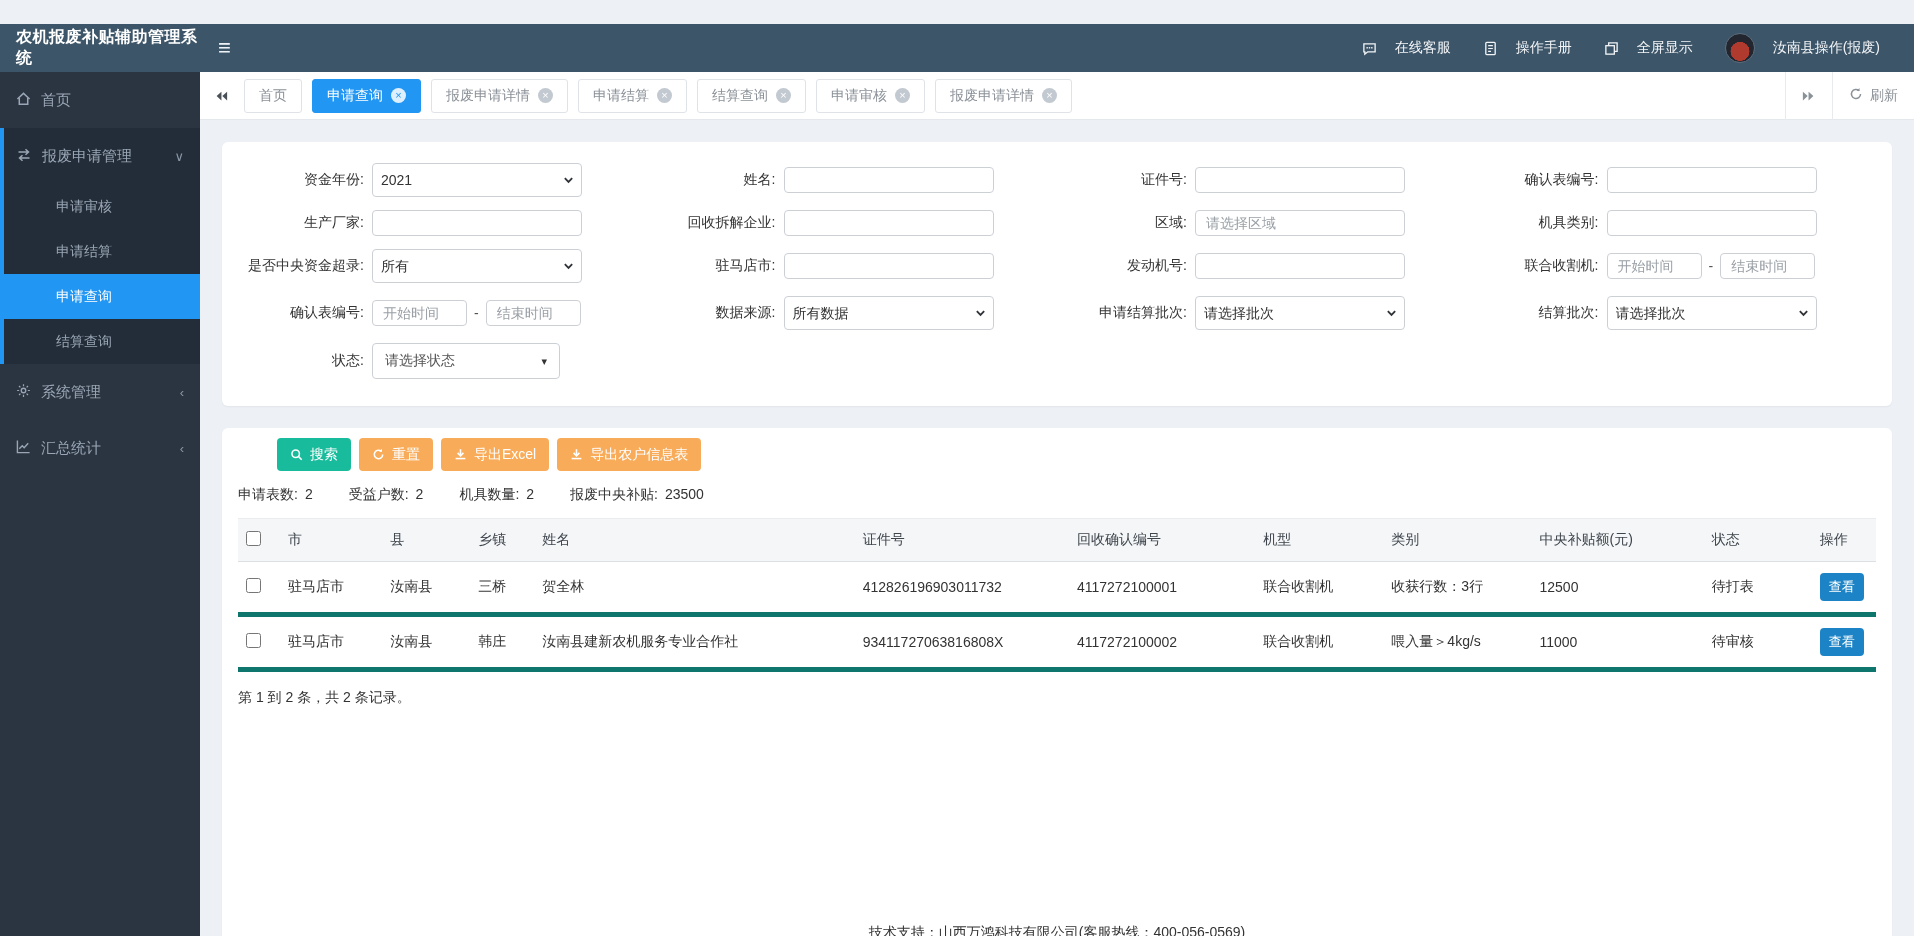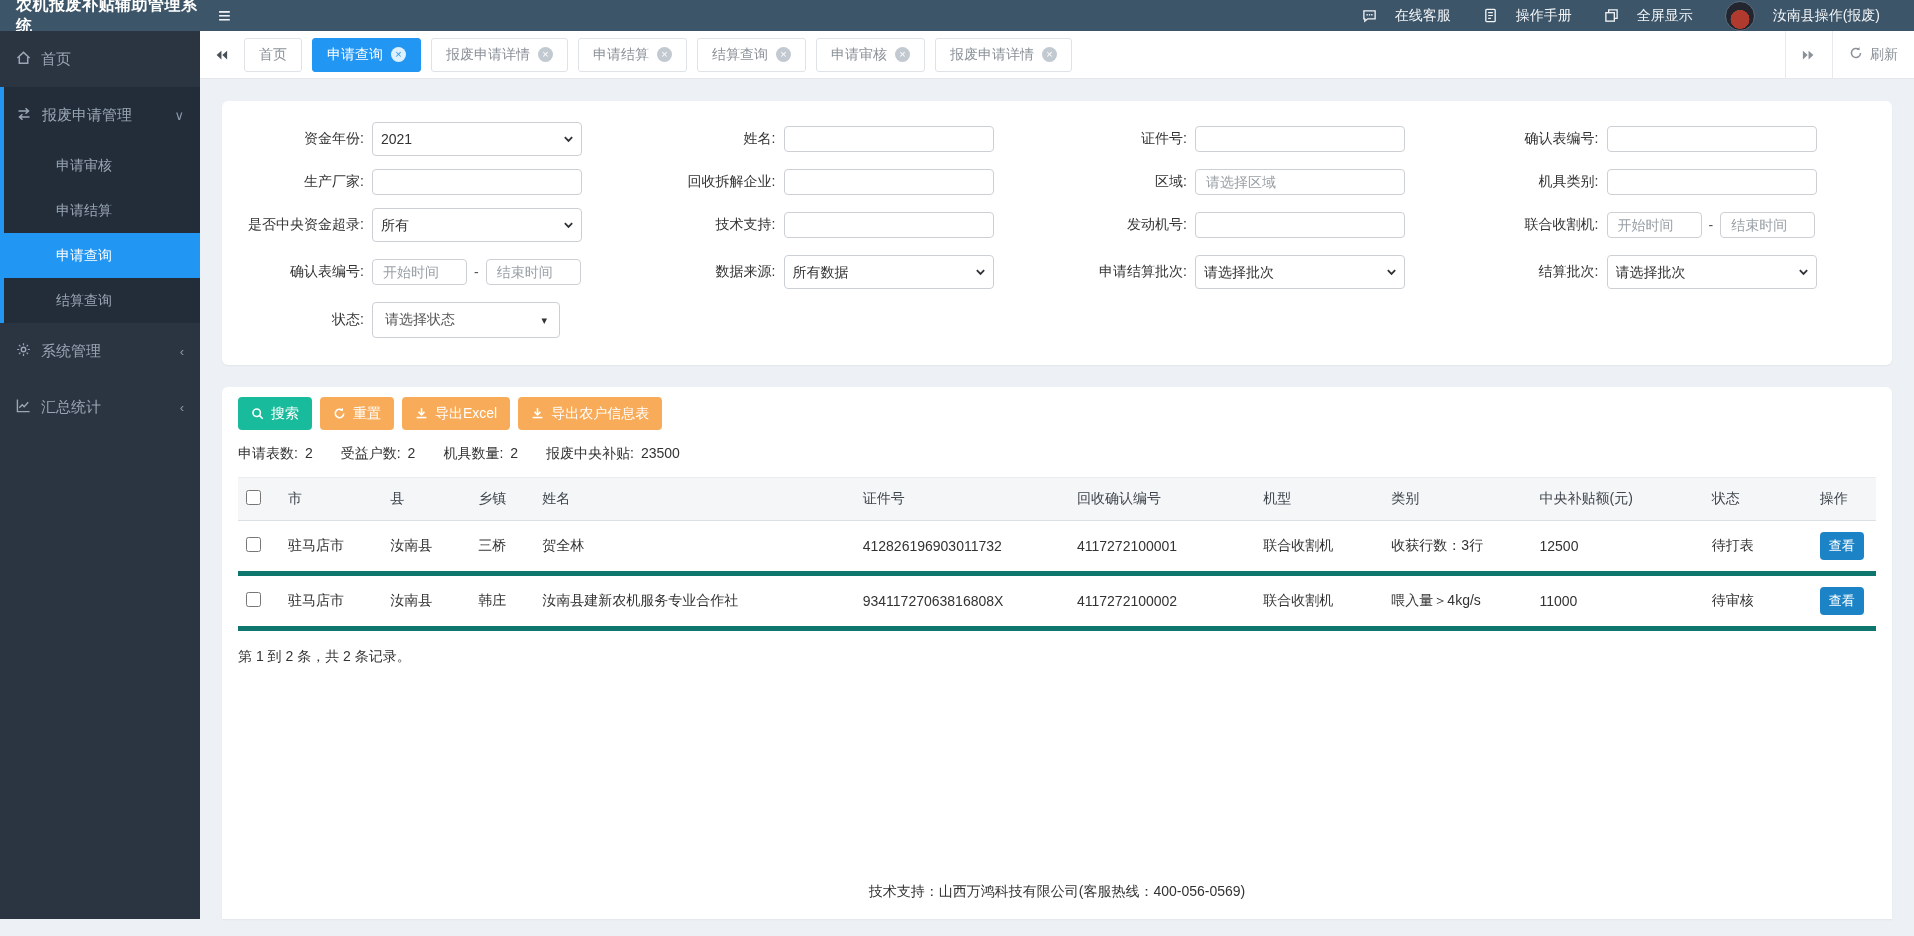--- a/index.html
+++ b/index.html
@@ -1,20 +1,20 @@
 <!DOCTYPE html>
 <html><head>
 <meta charset="utf-8">
 <style>
   * { box-sizing: border-box; margin: 0; padding: 0; }
   html, body { width: 1914px; height: 936px; overflow: hidden; }
   body { font-family: "Liberation Sans", "DejaVu Sans", sans-serif; font-size: 14px; color: #333; background: #edf0f4; }
 
   
-  .topbar { height: 31px; background: #3d5568; color: #fff; display: flex; align-items: center; justify-content: space-between; }
+  .topbar { height: 48px; background: #3d5568; color: #fff; display: flex; align-items: center; justify-content: space-between; margin-top: 24px; }
   .topbar-left { display: flex; align-items: center; }
   .brand { width: 200px; padding-left: 16px; font-size: 16px; font-weight: bold; letter-spacing: .5px; }
   .hamburger { font-size: 22px; line-height: 1; padding: 0 18px; cursor: pointer; color: #eef2f6; }
   .topbar-right { display: flex; align-items: center; padding-right: 18px; }
   .tb-item { display: flex; align-items: center; gap: 18px; padding: 0 16px; font-size: 14px; color: #f2f5f8; cursor: pointer; height: 48px; }
   .tb-item svg { display: block; }
   .avatar { width: 30px; height: 30px; border-radius: 50%; background: radial-gradient(circle at 50% 62%, #b03a2e 0 42%, #23262e 43%); border: 1px solid #5a6c7d; }
 
   
   .layout { display: flex; height: 888px; }
@@ -61,23 +61,23 @@
   .select-chev { position: absolute; right: 8px; top: 50%; transform: translateY(-50%); pointer-events: none; color: #2f3338; display: flex; }
   .dropdown-btn { width: 188px; height: 36px; border: 1px solid #ccd0d5; border-radius: 4px; background: #fff; display: flex; align-items: center; justify-content: space-between; padding: 0 12px; color: #555; cursor: pointer; font-size: 14px; }
   .dropdown-btn .caret { font-size: 11px; color: #333; }
 
   
   .result-card { margin-top: 22px; flex: 1; display: flex; flex-direction: column; border-radius: 6px 6px 0 0; padding: 10px 16px 0 16px; min-height: 0; }
   .rc-body { flex: 1; }
   .toolbar { display: flex; gap: 8px; }
   .btn { height: 33px; border: none; border-radius: 4px; color: #fff; font-size: 14px; padding: 0 13px; display: inline-flex; align-items: center; gap: 7px; cursor: pointer; font-family: inherit; }
   .btn svg { display: block; }
-  .btn-green { background: #18bc9c; }
+  .btn-green { background: #18bc9c; margin-left: 39px; }
   .btn-orange { background: #f8ac59; }
-  .stats { margin-top: 15px; display: flex; gap: 28px; color: #333; }
+  .stats { margin-top: 15px; display: flex; gap: 36px; color: #333; }
   .stat { display: flex; gap: 7px; }
 
   table { width: 100%; border-collapse: collapse; margin-top: 14px; table-layout: fixed; }
   th { background: #f4f6f8; font-weight: normal; text-align: left; padding: 12px 8px; border-top: 1px solid #e9edf0; border-bottom: 1px solid #dbe0e5; color: #3f454c; font-size: 14px; overflow: hidden; white-space: nowrap; }
   td { padding: 11px 8px; border-bottom: 5px solid #0f766e; color: #333; font-size: 14px; overflow: hidden; white-space: nowrap; }
   .cb { width: 15px; height: 15px; cursor: pointer; }
   .btn-view { background: #1c84c6; color: #fff; border: none; border-radius: 4px; padding: 5px 9px; font-size: 13px; cursor: pointer; font-family: inherit; }
   .summary { margin-top: 17px; color: #333; }
   .rc-footer { text-align: center; padding: 14px 0 18px 0; color: #333; }
 </style>
@@ -284,21 +284,21 @@
             <span class="select-wrap">
               <select><option>所有</option></select>
               <span class="select-chev">
                   <svg width="11" height="11" viewBox="0 0 12 12">
                     <path d="M2 4l4 4 4-4" fill="none" stroke="currentColor" stroke-width="2"></path>
                   </svg>
                 </span>
             </span>
           </div>
           <div class="field">
-            <span class="flabel">技术支持:</span>
+            <span class="flabel">驻马店市:</span>
             <input class="tinput" value="" style="">
           </div>
           <div class="field">
             <span class="flabel">发动机号:</span>
             <input class="tinput" value="" style="">
           </div>
           <div class="field">
             <span class="flabel">联合收割机:</span>
             <input class="tinput date-input" placeholder="开始时间" style="">
             <span class="range-dash">-</span>

